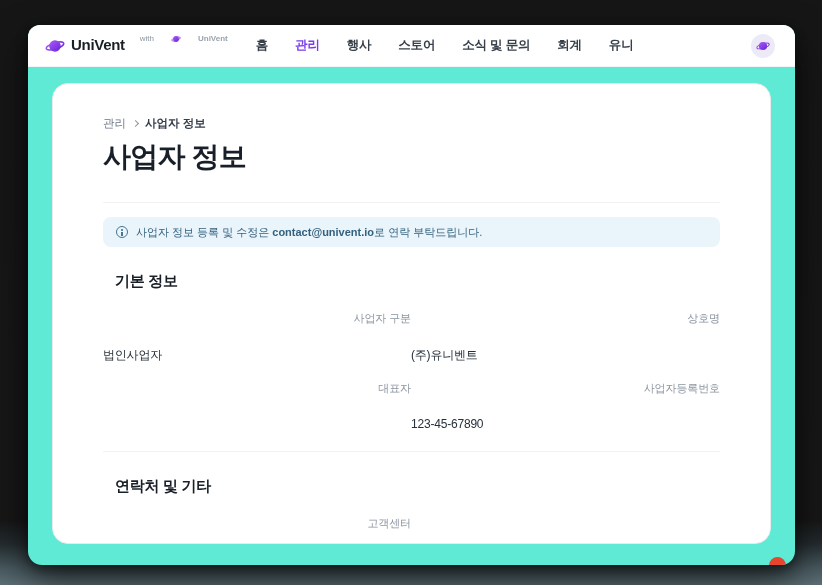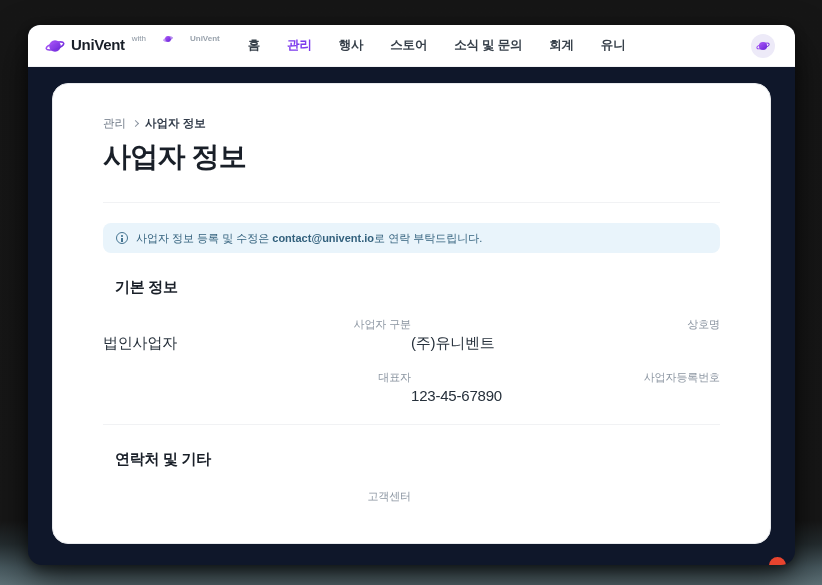--- a/index.html
+++ b/index.html
@@ -3,33 +3,33 @@
 <meta charset="utf-8">
 <style>
   * { margin:0; padding:0; box-sizing:border-box; }
   html,body { width:822px; height:585px; overflow:hidden; }
   body {
     font-family: "Liberation Sans", "DejaVu Sans", sans-serif;
     background: linear-gradient(180deg, #161616 0%, #171717 89%, #242c2f 93%, #47585e 97%, #5d7076 100%);
   }
   .window {
     position:absolute; left:28px; top:25px; width:767px; height:540px;
-    background:#0f172a; border-radius:12px 12px 14px 14px;
+    background:#5eead4; border-radius:12px 12px 14px 14px;
     box-shadow: 0 18px 38px rgba(0,0,0,.6), 0 4px 12px rgba(0,0,0,.45);
     overflow:hidden;
   }
   
   .topbar {
     height:42px; display:flex; align-items:center; padding:0 20px 0 17px;
     border-bottom:1px solid #f1f2f4; background:#fff;
   }
   .logo { display:flex; align-items:flex-start; cursor:pointer; }
   .logo .planet { width:20px; height:20px; margin-top:1px; }
   .brand { font-size:15px; font-weight:700; color:#191f28; letter-spacing:-0.3px; margin-left:6px; line-height:20px; }
-  .with-tag { display:flex; align-items:center; gap:17px; margin-left:7px; transform:translateY(-2px);
+  .with-tag { display:flex; align-items:center; gap:17px; margin-left:15px; transform:translateY(-2px);
               font-size:8px; color:#8b95a1; }
   .with-tag .planet { width:10px; height:10px; }
   .with-tag .with-brand { font-weight:700; color:#9aa3ad; }
   nav { display:flex; align-items:center; gap:27px; margin-left:28px; }
   .nav-item { font-size:12.5px; font-weight:600; color:#37404a; letter-spacing:-0.2px; cursor:pointer; white-space:nowrap; }
   .nav-item.active { color:#7c3aed; font-weight:700; }
   .avatar {
     margin-left:auto; width:24px; height:24px; border-radius:50%;
     background:#edeaf8; display:flex; align-items:center; justify-content:center; cursor:pointer;
   }
@@ -41,34 +41,34 @@
     padding:32px 50px; background:#fff;
   }
   .breadcrumb { display:flex; align-items:center; gap:7px; font-size:11.5px; }
   .crumb-root { color:#6b7684; cursor:pointer; }
   .crumb-sep { width:5px; height:5px; border-top:1.4px solid #8b95a1; border-right:1.4px solid #8b95a1;
                transform:rotate(45deg); display:inline-block; margin-top:-1px; }
   .crumb-current { color:#333d4b; font-weight:600; }
   .page-title { font-size:28px; font-weight:700; color:#191f28; letter-spacing:-0.8px; margin-top:7px; }
   .divider { height:1px; background:#f1f2f4; margin-top:26px; }
   .notice {
-    margin-top:20px; height:30px; border-radius:8px; background:#e9f4fb;
+    margin-top:14px; height:30px; border-radius:8px; background:#e9f4fb;
     display:flex; align-items:center; padding:8px 13px; gap:8px; color:#33617d; font-size:11px;
   }
   .info-icon { position:relative; width:12px; height:12px; border:1.2px solid #467592; border-radius:50%; flex:none; }
   .info-icon::before { content:""; position:absolute; left:50%; top:2px; width:1.5px; height:1.5px;
                        margin-left:-0.75px; background:#467592; border-radius:50%; }
   .info-icon::after  { content:""; position:absolute; left:50%; top:4.5px; width:1.5px; height:4px;
                        margin-left:-0.75px; background:#467592; }
   .notice .email { font-weight:700; }
   .section-title { font-size:15px; font-weight:700; color:#191f28; letter-spacing:-0.3px; margin-top:25px;margin-left:12px; }
   .field-grid { display:grid; grid-template-columns:308px 1fr; row-gap:9px; margin-top:16px; }
   .field { padding:4px 0; }
   .field .label { font-size:11px; color:#8b95a1; letter-spacing:-0.1px;text-align:right; }
-  .field .value { font-size:15px; color:#26303b; font-weight:500; margin-top:2px; letter-spacing:-0.2px; }
+  .field .value { font-size:12px; color:#26303b; font-weight:500; margin-top:21px; letter-spacing:-0.2px; }
   .field.full { grid-column:1 / span 2; }
   .section-divider { height:1px; background:#f1f2f4; margin-top:16px; }
   .fab-dot {
     position:absolute; right:9px; bottom:-9px; width:17px; height:17px;
     border-radius:50%; background:#e8442e; cursor:pointer;
   }
   .svg-defs { position:absolute; width:0; height:0; }
 </style>
 </head>
 <body>

